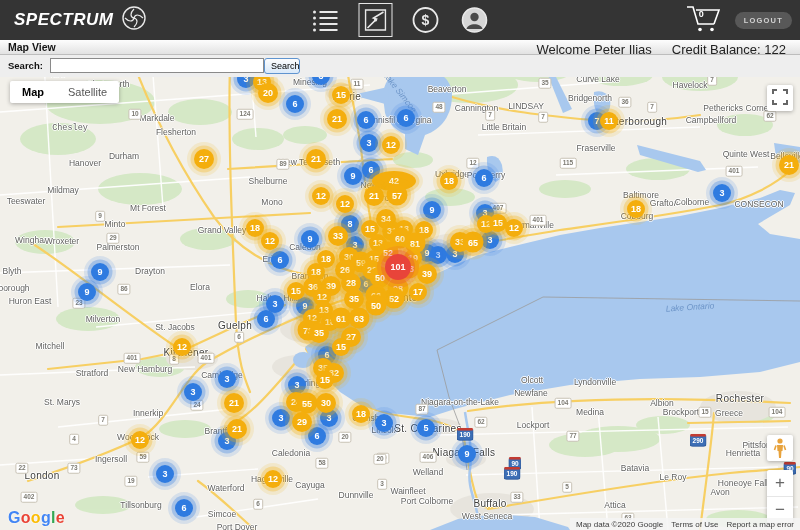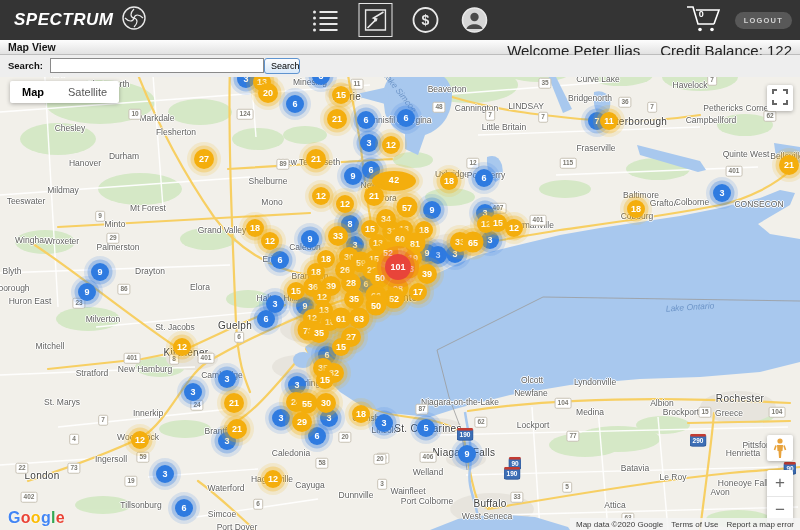--- a/index.html
+++ b/index.html
@@ -17,21 +17,21 @@
   .hdr-right{position:absolute;right:8px;top:0;height:40px;display:flex;align-items:center;gap:12px;}
   .cart{position:relative;cursor:pointer;}
   .cart-count{position:absolute;left:16px;top:7px;color:#fff;font-size:9px;font-weight:bold;}
   .logout{background:#585858;color:#d2d2d2;font-size:7.5px;font-weight:bold;letter-spacing:1.2px;
     border:none;border-radius:9px;padding:4px 9px;cursor:pointer;}
 
   
   .subhdr{position:absolute;top:40px;left:0;width:800px;height:15px;
     background:linear-gradient(#fdfdfd,#e2e2e2);border-bottom:1px solid #bdbdbd;box-sizing:border-box;}
   .subhdr .title{position:absolute;left:8px;top:1px;font-size:10.5px;font-weight:bold;color:#141414;}
-  .subhdr .right{position:absolute;right:8px;top:2px;font-size:15px;color:#222;display:flex;gap:20px;}
+  .subhdr .right{position:absolute;right:14px;top:2px;font-size:13px;color:#222;display:flex;gap:20px;}
 
   
   .srch{position:absolute;top:55px;left:0;width:800px;height:22px;background:#eeeeee;}
   .srch label{position:absolute;left:8px;top:5px;font-size:9.5px;font-weight:bold;color:#111;}
   .srch input{position:absolute;left:50px;top:3px;width:206px;height:13px;border:1px solid #8a8a8a;
     font-size:10px;padding:0 3px;background:#fff;}
   .srch .btn{position:absolute;left:264px;top:3px;width:36px;height:16px;font-size:9px;
     border:1px solid #5f94cf;border-radius:3px;background:linear-gradient(#fdfdfd,#d9e9f9);cursor:pointer;}
 
   
@@ -258,21 +258,21 @@
         <path d="M487,80 Q498,76 502,88 Q505,100 496,105 Q486,98 487,80 Z"></path>
         <path d="M774,66 L800,70 L800,86 L776,80 Z"></path>
       </g>
       <path d="M465,335 C468,355 473,372 470,392 C467,410 476,424 478,441" fill="none" stroke="#a8c8ee" stroke-width="2.5"></path>
       <path d="M467,393 L461,352 L449,320 L437,273 L543,220 L800,224" fill="none" stroke="#9b9b9b" stroke-width="1" opacity="0.8"></path>
     </svg>
 
     <div id="labels-layer">
         <div class="lbl" style="left: 57px; top: -3px;">Tara</div>
         <div class="lbl" style="left: 108px; top: 7px;">Chatsworth</div>
-        <div class="lbl" style="left: 70px; top: 51px;">Chesley</div>
+        <div class="lbl" style="left: 70px; top: 51px; font-family: Liberation Mono, monospace;">Chesley</div>
         <div class="lbl" style="left: 157px; top: 41px;">Markdale</div>
         <div class="lbl" style="left: 176px; top: 55px;">Flesherton</div>
         <div class="lbl" style="left: 85px; top: 86px;">Hanover</div>
         <div class="lbl" style="left: 124px; top: 79px;">Durham</div>
         <div class="lbl" style="left: 63px; top: 113px;">Mildmay</div>
         <div class="lbl" style="left: 26px; top: 124px;">Teeswater</div>
         <div class="lbl" style="left: 148px; top: 131px;">Mt Forest</div>
         <div class="lbl" style="left: 115px; top: 147px;">Minto</div>
         <div class="lbl" style="left: 33px; top: 163px;">Wingham</div>
         <div class="lbl" style="left: 62px; top: 164px;">Wroxeter</div>
@@ -468,26 +468,26 @@
         <div class="mk b" style="width: 18px; height: 18px; left: 184px; top: 431px;">6</div>
         <div class="mk b" style="width: 18px; height: 18px; left: 426px; top: 351px;">5</div>
         <div class="mk b" style="width: 18px; height: 18px; left: 467px; top: 377px;">9</div>
         <div class="mk y" style="width: 18px; height: 18px; left: 262px; top: 5px;">13</div>
         <div class="mk y" style="width: 20px; height: 20px; left: 268px; top: 16px;">20</div>
         <div class="mk y" style="width: 18px; height: 18px; left: 341px; top: 18px;">15</div>
         <div class="mk y" style="width: 20px; height: 20px; left: 337px; top: 42px;">21</div>
         <div class="mk y" style="width: 18px; height: 18px; left: 391px; top: 68px;">12</div>
         <div class="mk y" style="width: 20px; height: 20px; left: 204px; top: 82px;">27</div>
         <div class="mk y" style="width: 20px; height: 20px; left: 316px; top: 82px;">21</div>
-        <div class="mk y" style="width: 44px; height: 20px; left: 394px; top: 104px; font-family: Liberation Mono, monospace;">42</div>
+        <div class="mk y" style="width: 44px; height: 20px; left: 394px; top: 104px;">42</div>
         <div class="mk y" style="width: 18px; height: 18px; left: 449px; top: 104px;">18</div>
         <div class="mk y" style="width: 18px; height: 18px; left: 321px; top: 119px;">12</div>
         <div class="mk y" style="width: 18px; height: 18px; left: 345px; top: 127px;">12</div>
         <div class="mk y" style="width: 20px; height: 20px; left: 374px; top: 119px;">21</div>
-        <div class="mk y" style="width: 21px; height: 21px; left: 407px; top: 118px; margin-top: 12px;">57</div>
+        <div class="mk y" style="width: 21px; height: 21px; left: 397px; top: 118px;">57</div>
         <div class="mk y" style="width: 20px; height: 20px; left: 386px; top: 142px;">34</div>
         <div class="mk y" style="width: 18px; height: 18px; left: 255px; top: 151px;">18</div>
         <div class="mk y" style="width: 18px; height: 18px; left: 370px; top: 152px;">15</div>
         <div class="mk y" style="width: 20px; height: 20px; left: 392px; top: 154px;">31</div>
         <div class="mk y" style="width: 18px; height: 18px; left: 404px; top: 152px;">13</div>
         <div class="mk y" style="width: 18px; height: 18px; left: 424px; top: 153px;">18</div>
         <div class="mk y" style="width: 18px; height: 18px; left: 270px; top: 164px;">12</div>
         <div class="mk y" style="width: 20px; height: 20px; left: 338px; top: 159px;">33</div>
         <div class="mk y" style="width: 18px; height: 18px; left: 378px; top: 166px;">13</div>
         <div class="mk y" style="width: 20px; height: 20px; left: 460px; top: 165px;">33</div>

